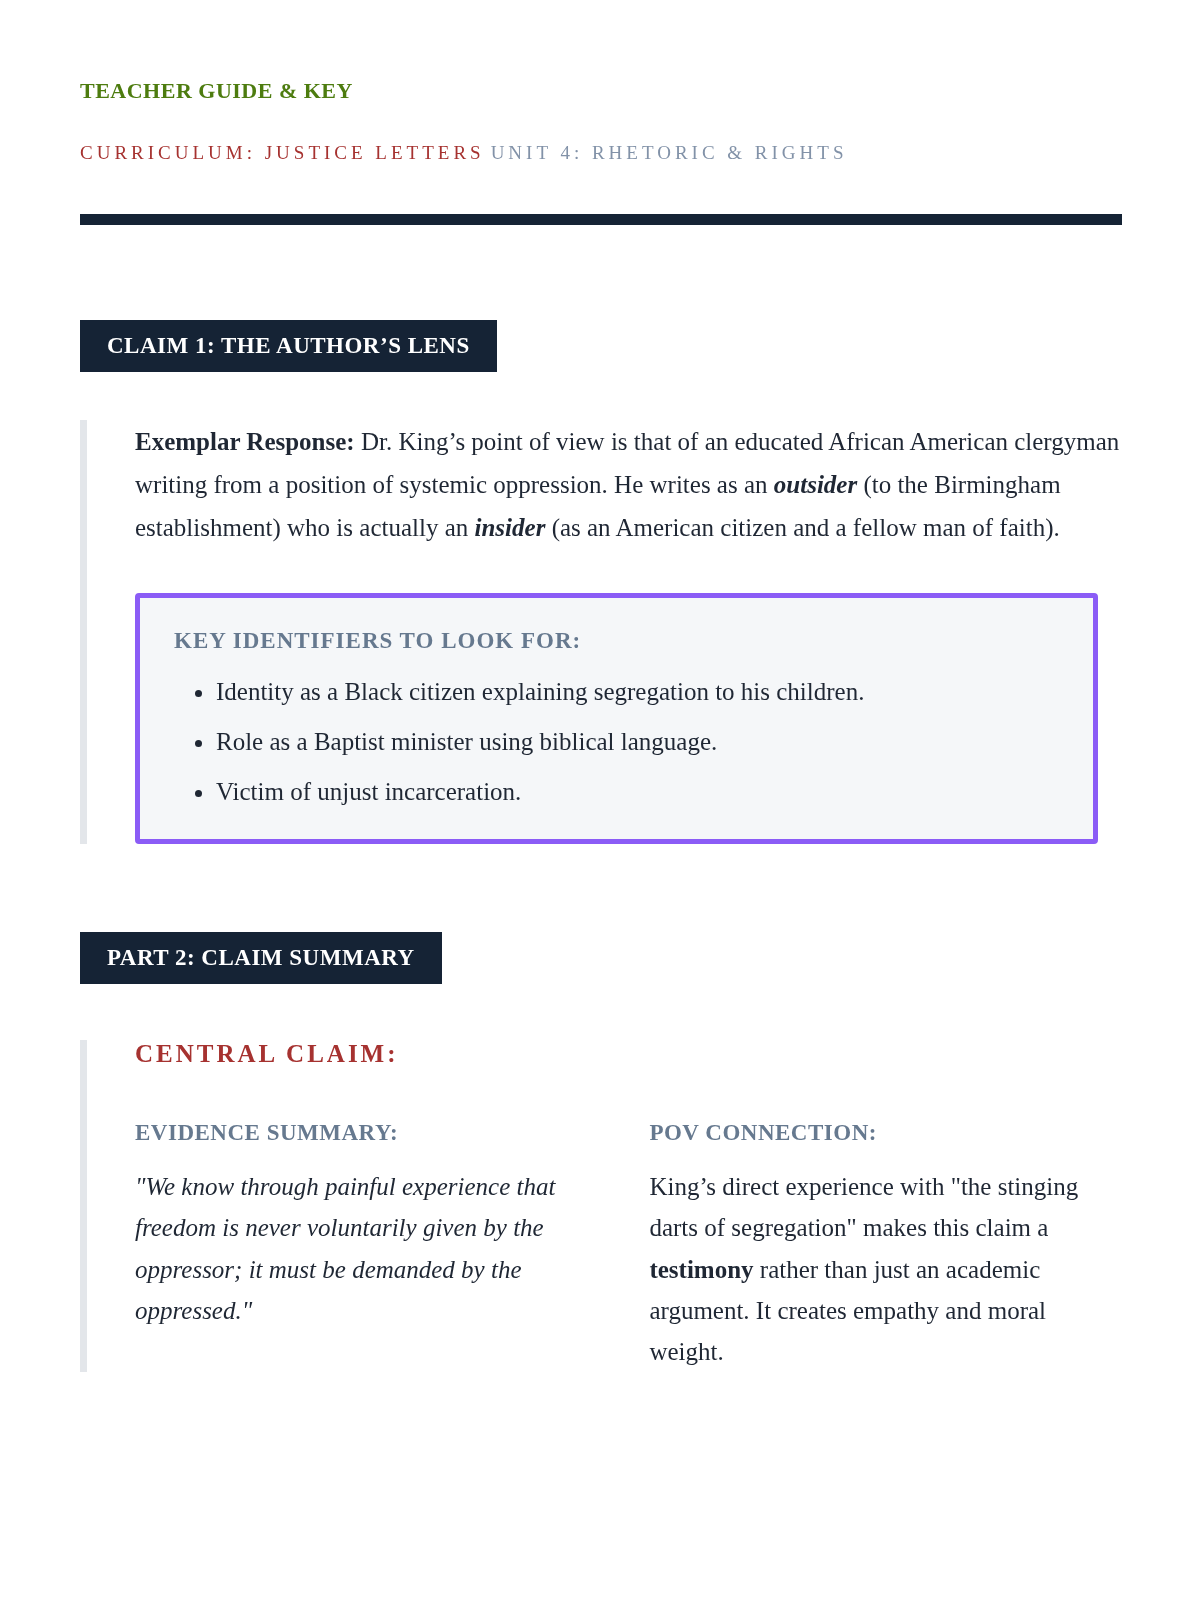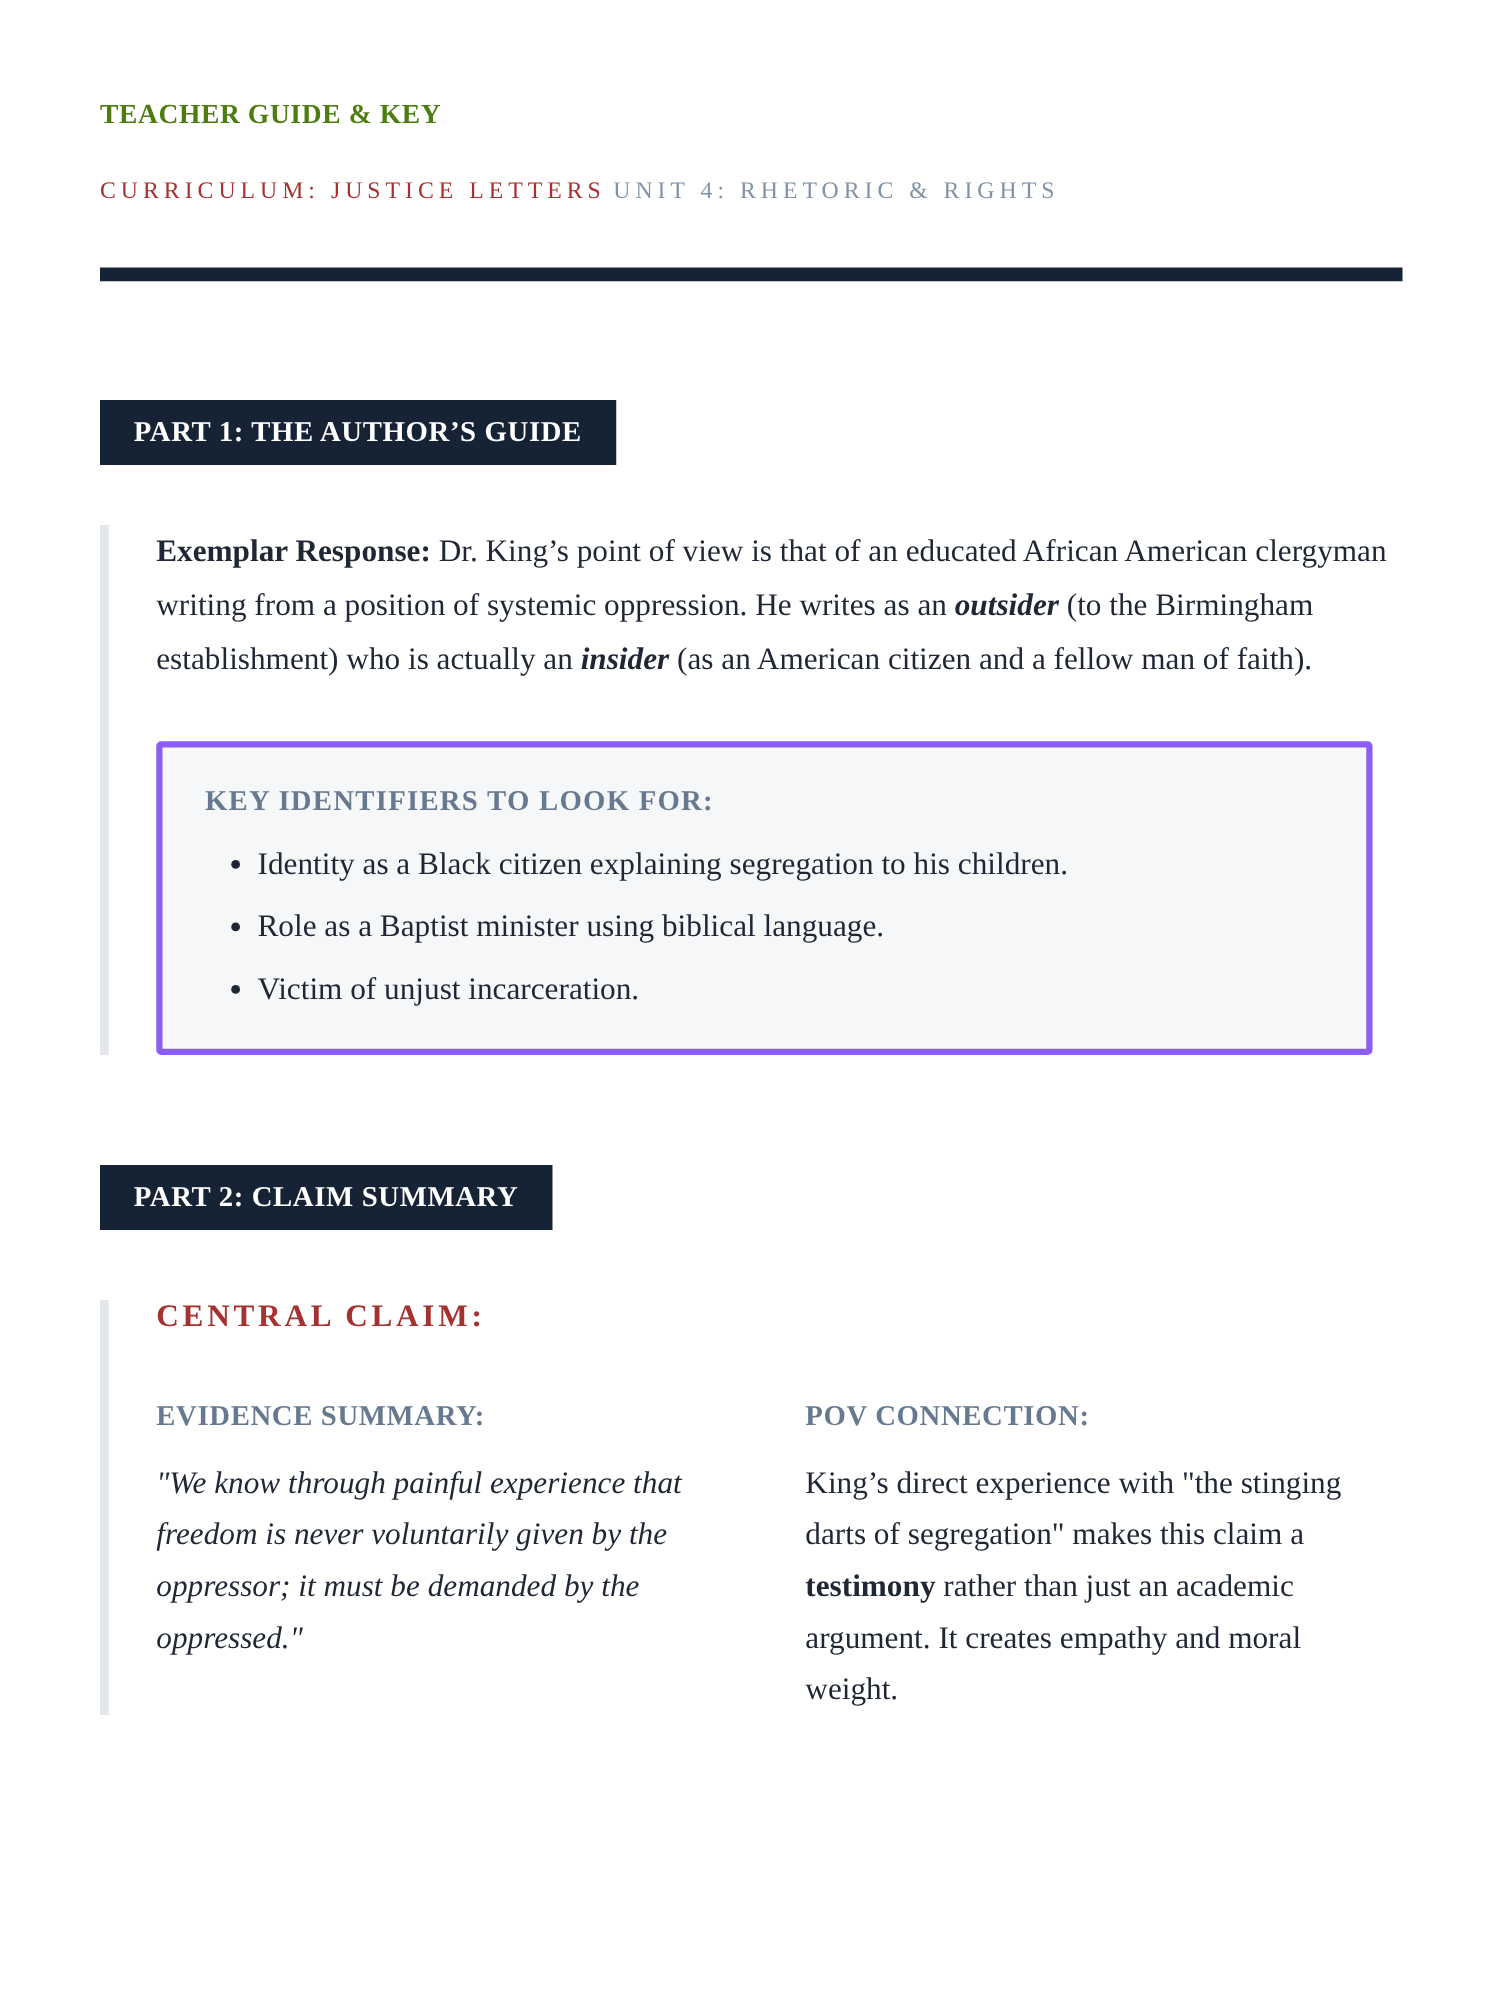--- a/index.html
+++ b/index.html
@@ -45,21 +45,21 @@
     font-weight: bold;
     font-size: 23px;
     letter-spacing: 0.5px;
     padding: 13px 27px;
   }
 
   
   .block {
     margin-top: 48px;
     border-left: 7px solid #e3e6ea;
-    padding-left: 38px;
+    padding-left: 48px;
   }
   .block.claim-block { margin-top: 56px; }
 
   p.body-text {
     font-size: 25px;
     line-height: 1.72;
     color: #1f2734;
   }
   .bold { font-weight: bold; }
   .bold-italic { font-weight: bold; font-style: italic; }
@@ -125,21 +125,21 @@
 
   <header>
     <div class="eyebrow">TEACHER GUIDE &amp; KEY</div>
     <h1 class="doc-title">
       <span class="title-red">CURRICULUM: JUSTICE LETTERS</span><span class="title-gray">UNIT 4: RHETORIC &amp; RIGHTS</span>
     </h1>
     <div class="thick-rule"></div>
   </header>
 
   <section class="section part1">
-    <div class="badge">PART 1: THE AUTHOR’S GUIDE</div>
+    <div class="badge">CLAIM 1: THE AUTHOR’S LENS</div>
 
     <div class="block">
       <p class="body-text">
         <span class="bold">Exemplar Response:</span><span> Dr. King’s point of view is that of an educated African American clergyman writing from a position of systemic oppression. He writes as an </span><span class="bold-italic">outsider</span><span> (to the Birmingham establishment) who is actually an </span><span class="bold-italic">insider</span><span> (as an American citizen and a fellow man of faith).</span>
       </p>
 
       <div class="key-box">
         <div class="key-title">KEY IDENTIFIERS TO LOOK FOR:</div>
         <ul class="key-list">
           <li>Identity as a Black citizen explaining segregation to his children.</li>

